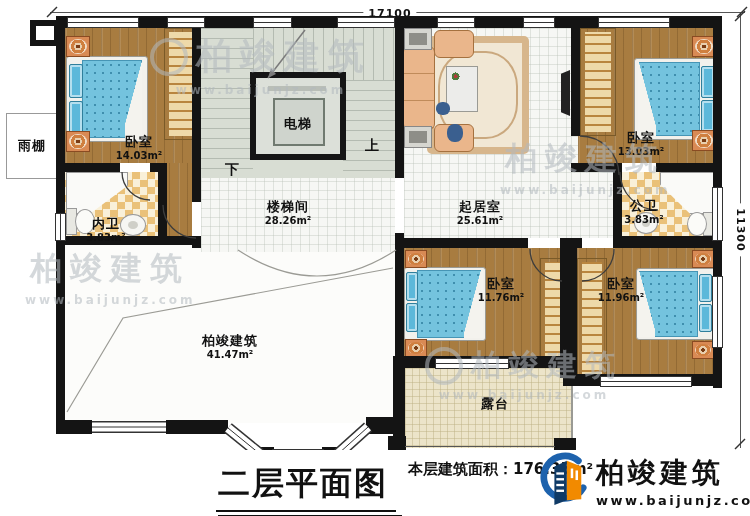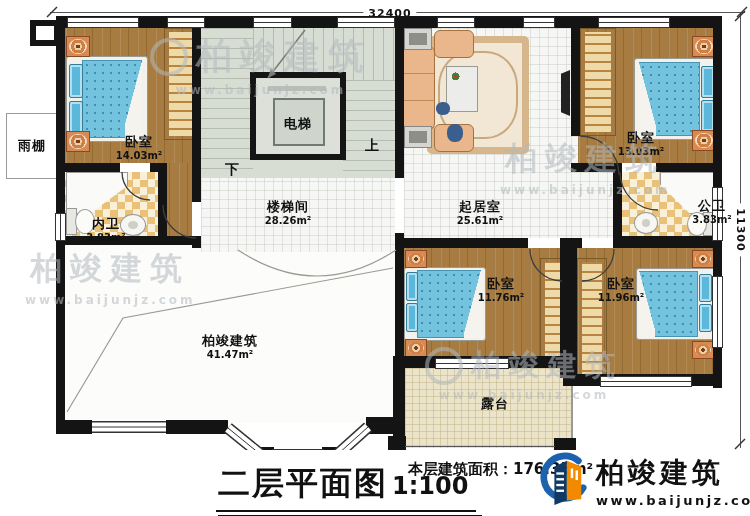--- a/index.html
+++ b/index.html
@@ -82,41 +82,41 @@
   .chimney{position:absolute;background:#fff;border:6px solid #141414;z-index:21;}
   
   .wm{position:absolute;display:flex;flex-direction:column;align-items:center;color:#b2b9bf;opacity:.55;
       z-index:40;pointer-events:none;white-space:nowrap;}
   .wm .row{display:flex;align-items:center;gap:8px;}
   .wm .ring{width:30px;height:30px;border:4px solid currentColor;border-radius:50%;flex:0 0 auto;}
   .wm .t{font-weight:bold;letter-spacing:8px;}
   .wm .u{font-weight:bold;letter-spacing:3px;font-size:12px;margin-top:2px;}
   
   .titlebar{position:absolute;left:0;top:450px;width:750px;height:66px;background:#fff;z-index:50;}
-  .title-group{position:absolute;left:216px;top:12px;display:flex;align-items:baseline;gap:4px;
+  .title-group{position:absolute;left:216px;top:12px;display:flex;align-items:baseline;gap:14px;
                border-bottom:2px solid #111;padding:0 8px 4px 2px;}
   .title-group::after{content:"";position:absolute;left:2px;right:-6px;bottom:-6px;height:1px;background:#111;}
   .title-main{font-size:32px;font-weight:bold;letter-spacing:2px;}
   .title-scale{font-size:24px;font-weight:600;}
   .infoblock{position:absolute;left:408px;top:8px;font-size:15px;font-weight:600;line-height:1.55;}
   .logoblock{position:absolute;left:540px;top:2px;display:flex;align-items:center;gap:8px;}
   .logo-text{display:flex;flex-direction:column;align-items:flex-start;}
   .brandname{font-size:28px;font-weight:900;letter-spacing:4px;color:#111;}
   .brandurl{font-size:13px;font-weight:800;letter-spacing:2.5px;color:#111;margin-top:1px;}
   svg.overlay{position:absolute;left:0;top:0;z-index:28;pointer-events:none;}
   .railing{position:absolute;border-top:1px solid #555;border-bottom:1px solid #555;z-index:21;}
 </style>
 </head>
 <body>
 
 <div id="canvas">
 
   <div class="dim" style="left:50px;top:12px;width:695px;height:1px"></div>
   <div class="dim" style="left:740px;top:14px;width:1px;height:434px"></div>
-  <div class="dimlabel" style="left:390px;top:13px">32400</div>
+  <div class="dimlabel" style="left:390px;top:13px">17100</div>
   <div class="dimlabel vert" style="left:740px;top:230px">11300</div>
 
   <div class="wood" style="left:65px;top:28px;width:127px;height:135px"></div>
   <div class="wood" style="left:160px;top:163px;width:32px;height:82px"></div>
   <div class="checker" style="left:65px;top:172px;width:93px;height:64px"></div>
   <div class="voidfloor" style="left:65px;top:245px;width:330px;height:178px"></div>
   <div class="tile" style="left:201px;top:28px;width:194px;height:224px"></div>
   <div class="tile" style="left:404px;top:28px;width:167px;height:210px"></div>
   <div class="tile" style="left:571px;top:136px;width:9px;height:27px"></div>
   <div class="tile" style="left:571px;top:172px;width:42px;height:66px"></div>
@@ -295,21 +295,21 @@
     <span class="ar">28.26m²</span>
   </div>
   <div class="rlabel" style="left:480px;top:213px">
     <span class="nm">起居室</span>
     <span class="ar">25.61m²</span>
   </div>
   <div class="rlabel" style="left:641px;top:144px">
     <span class="nm">卧室</span>
     <span class="ar">13.03m²</span>
   </div>
-  <div class="rlabel" style="left:712px;top:212px">
+  <div class="rlabel" style="left:644px;top:212px">
     <span class="nm">公卫</span>
     <span class="ar">3.83m²</span>
   </div>
   <div class="rlabel" style="left:230px;top:347px">
     <span class="nm">柏竣建筑</span>
     <span class="ar">41.47m²</span>
   </div>
   <div class="rlabel" style="left:501px;top:290px">
     <span class="nm">卧室</span>
     <span class="ar">11.76m²</span>
@@ -355,21 +355,20 @@
   </div>
   <div class="wm" style="left:30px;top:486px;opacity:.25">
     <div class="row">
         <span class="t" style="font-size:18px">柏竣建筑</span>
       </div>
   </div>
 
   <div class="titlebar">
     <div class="title-group">
       <span class="title-main">二层平面图</span>
-      <span class="title-scale">1:100</span>
     </div>
     <div class="infoblock">
       <div><span>本层建筑面积：</span><span>176.35m²</span></div>
     </div>
     <div class="logoblock">
       <svg width="48" height="58" viewBox="0 0 50 60">
         <path d="M40,9 A22 22 0 1 0 45,37" fill="none" stroke="#1d62ad" stroke-width="7" stroke-linecap="round"></path>
         <polygon points="15,15 28,9 28,50 15,55" fill="#0f3a66"></polygon>
         <polygon points="28,9 43,15 43,49 28,50" fill="#f28a00"></polygon>
         <rect x="17" y="21" width="8" height="2.4" fill="#fff"></rect>

